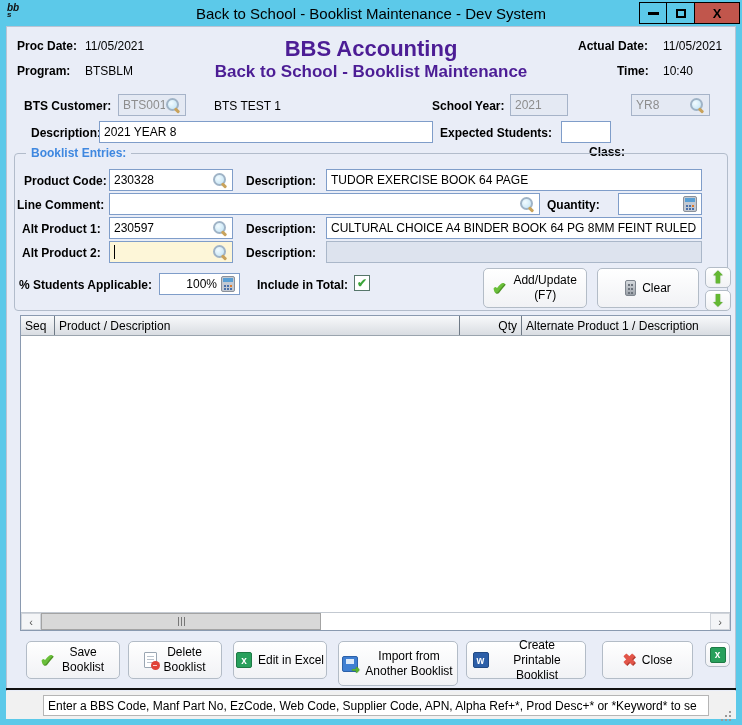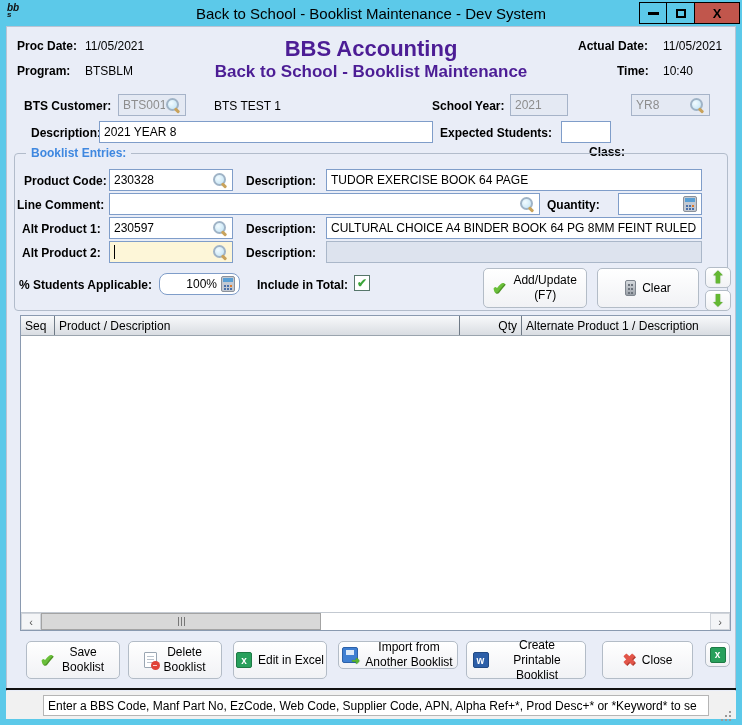--- a/index.html
+++ b/index.html
@@ -240,21 +240,21 @@
     <span class="caret"></span>
     <span class="txt"></span>
     <span class="mag"></span>
   </div>
   <span class="lbl" style="left:246px;top:246px;">Description:</span>
   <div class="field disabled disabled2" style="left:326px;top:241px;width:376px;">
     <span class="txt"></span>
   </div>
 
   <span class="lbl" style="left:19px;top:278px;">% Students Applicable:</span>
-  <div class="field" style="left:159px;top:273px;width:81px;border-radius:8px;">
+  <div class="field" style="left:159px;top:273px;width:81px;">
     <span class="txt" style="text-align:right;">100%</span>
     <span class="calc" style="margin-left:4px;"></span>
   </div>
   <span class="lbl" style="left:257px;top:278px;">Include in Total:</span>
   <div class="checkbox" style="left:354px;top:275px;">
     <span>✔</span>
   </div>
 
   <div class="btn" style="left:483px;top:268px;width:104px;height:40px;">
     <span class="icon-check">✔</span>
@@ -295,21 +295,21 @@
     <span class="blabel" style="width:46px;">Save Booklist</span>
   </div>
   <div class="btn" style="left:128px;top:641px;width:94px;height:38px;">
     <span class="icon-page"></span>
     <span class="blabel" style="width:44px;">Delete Booklist</span>
   </div>
   <div class="btn" style="left:233px;top:641px;width:94px;height:38px;">
     <span class="icon-sq icon-excel">x</span>
     <span class="blabel">Edit in Excel</span>
   </div>
-  <div class="btn" style="left:338px;top:641px;width:120px;height:28px;">
+  <div class="btn" style="left:338px;top:641px;width:120px;height:45px;">
     <span class="icon-floppy"></span>
     <span class="blabel" style="width:90px;">Import from Another Booklist</span>
   </div>
   <div class="btn" style="left:466px;top:641px;width:120px;height:38px;">
     <span class="icon-sq icon-word">w</span>
     <span class="blabel" style="width:85px;">Create Printable Booklist</span>
   </div>
   <div class="btn" style="left:602px;top:641px;width:91px;height:38px;">
     <span class="icon-close-x">✖</span>
     <span class="blabel">Close</span>

